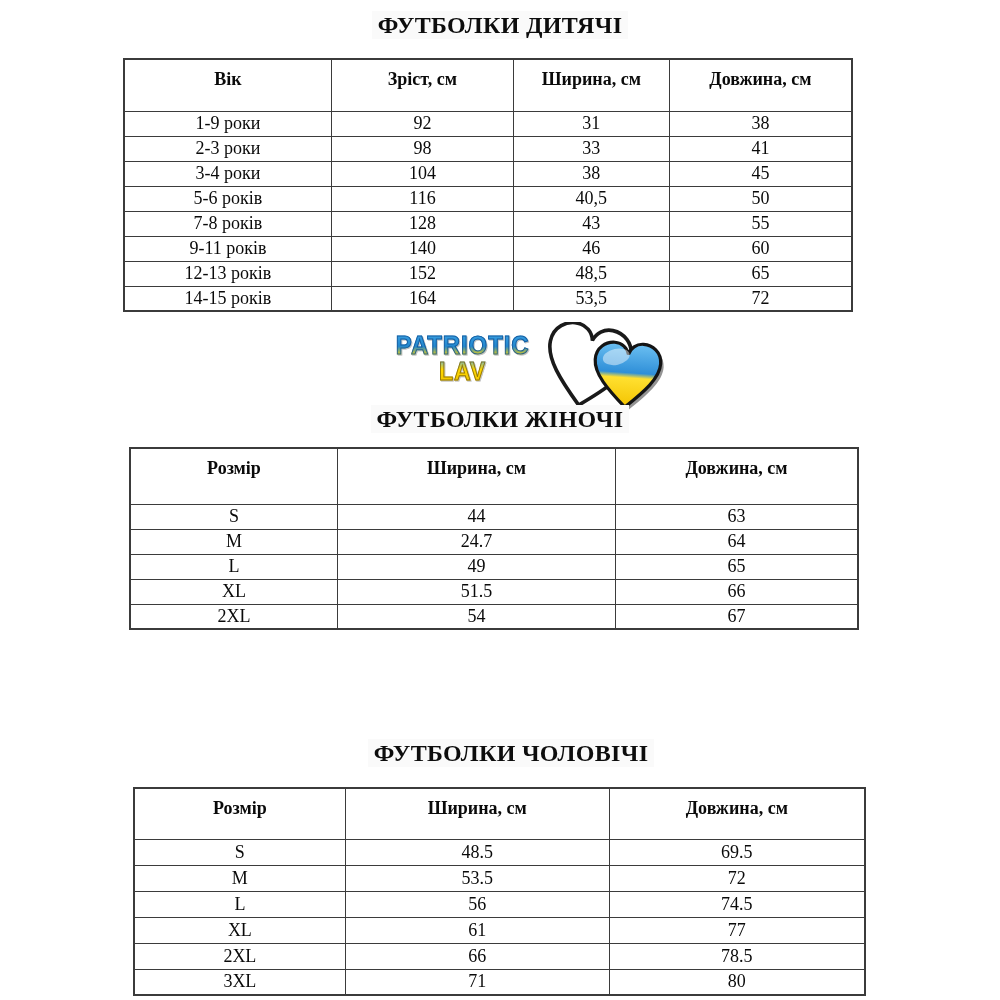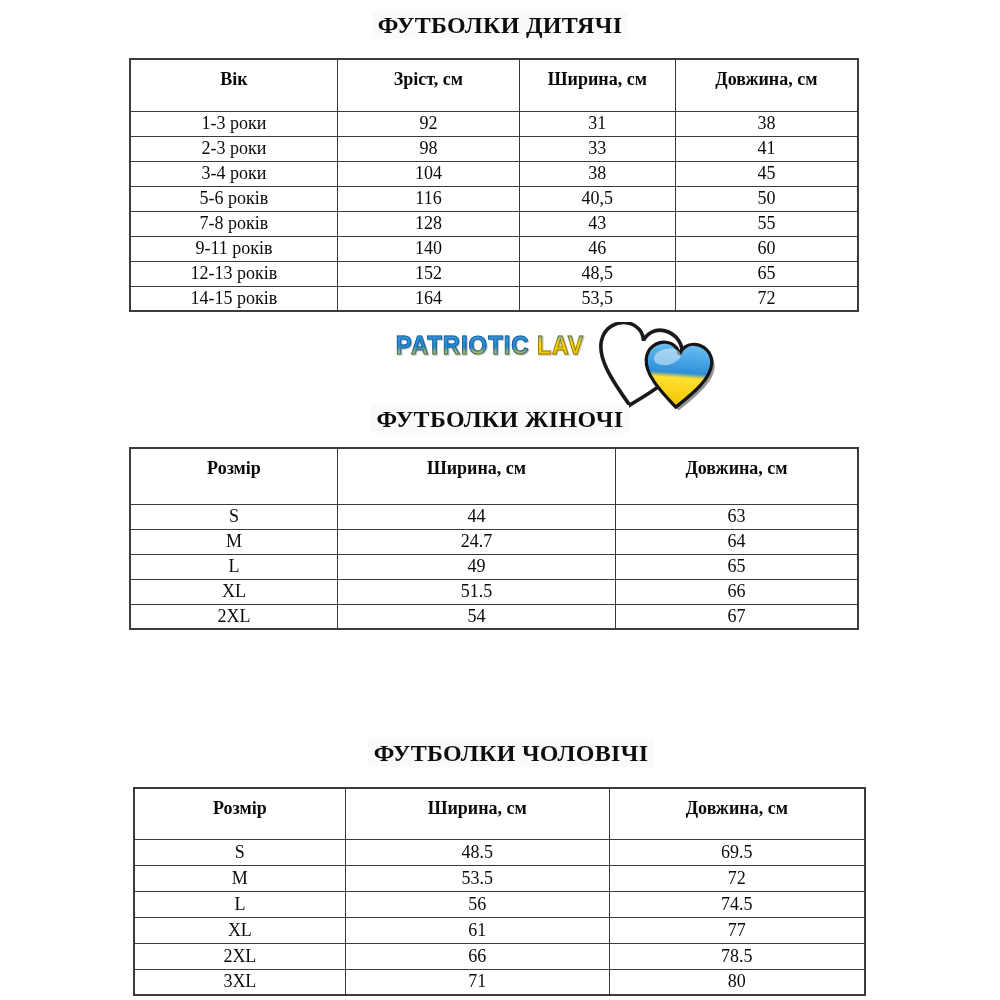--- a/index.html
+++ b/index.html
@@ -36,42 +36,42 @@
     overflow: hidden;
     white-space: nowrap;
   }
   .size-table th {
     font-weight: 700;
     vertical-align: top;
     padding-top: 9px;
   }
   .size-table td { vertical-align: middle; }
 
-  .t-kids  { left: 129px; top: 58px;  width: 730px; }
+  .t-kids  { left: 123px; top: 58px;  width: 730px; }
   .t-kids th { height: 52px; }
   .t-kids td { height: 25px; }
 
   .t-women { left: 129px; top: 447px; width: 730px; }
   .t-women th { height: 56px; }
   .t-women td { height: 25px; }
 
   .t-men   { left: 133px; top: 787px; width: 733px; }
   .t-men th { height: 51px; }
   .t-men td { height: 26px; }
 
   .title-kids  { top: 12px; }
   .title-women { top: 406px; }
   .title-men   { top: 740px; margin-left: 11px; }
 
   .logo {
     position: absolute; left: 390px; top: 322px;
     display: flex; align-items: flex-start;
   }
   .logo-text {
-    display: flex; flex-direction: row; align-items: center;
+    display: flex; flex-direction: column; align-items: center;
     margin-top: 10px; margin-right: 2px;
   }
   .logo-line {
     font-family: "Liberation Sans", sans-serif;
     font-weight: 700;
     letter-spacing: 1px;
     transform: scaleX(0.92);
     line-height: 1.0;
     color: transparent;
     -webkit-background-clip: text;
@@ -109,21 +109,21 @@
     <thead>
       <tr>
         <th>Вік</th>
         <th>Зріст, см</th>
         <th>Ширина, см</th>
         <th>Довжина, см</th>
       </tr>
     </thead>
     <tbody>
       <tr>
-        <td>1-3 роки</td>
+        <td>1-9 роки</td>
         <td>92</td>
         <td>31</td>
         <td>38</td>
       </tr>
       <tr>
         <td>2-3 роки</td>
         <td>98</td>
         <td>33</td>
         <td>41</td>
       </tr>

